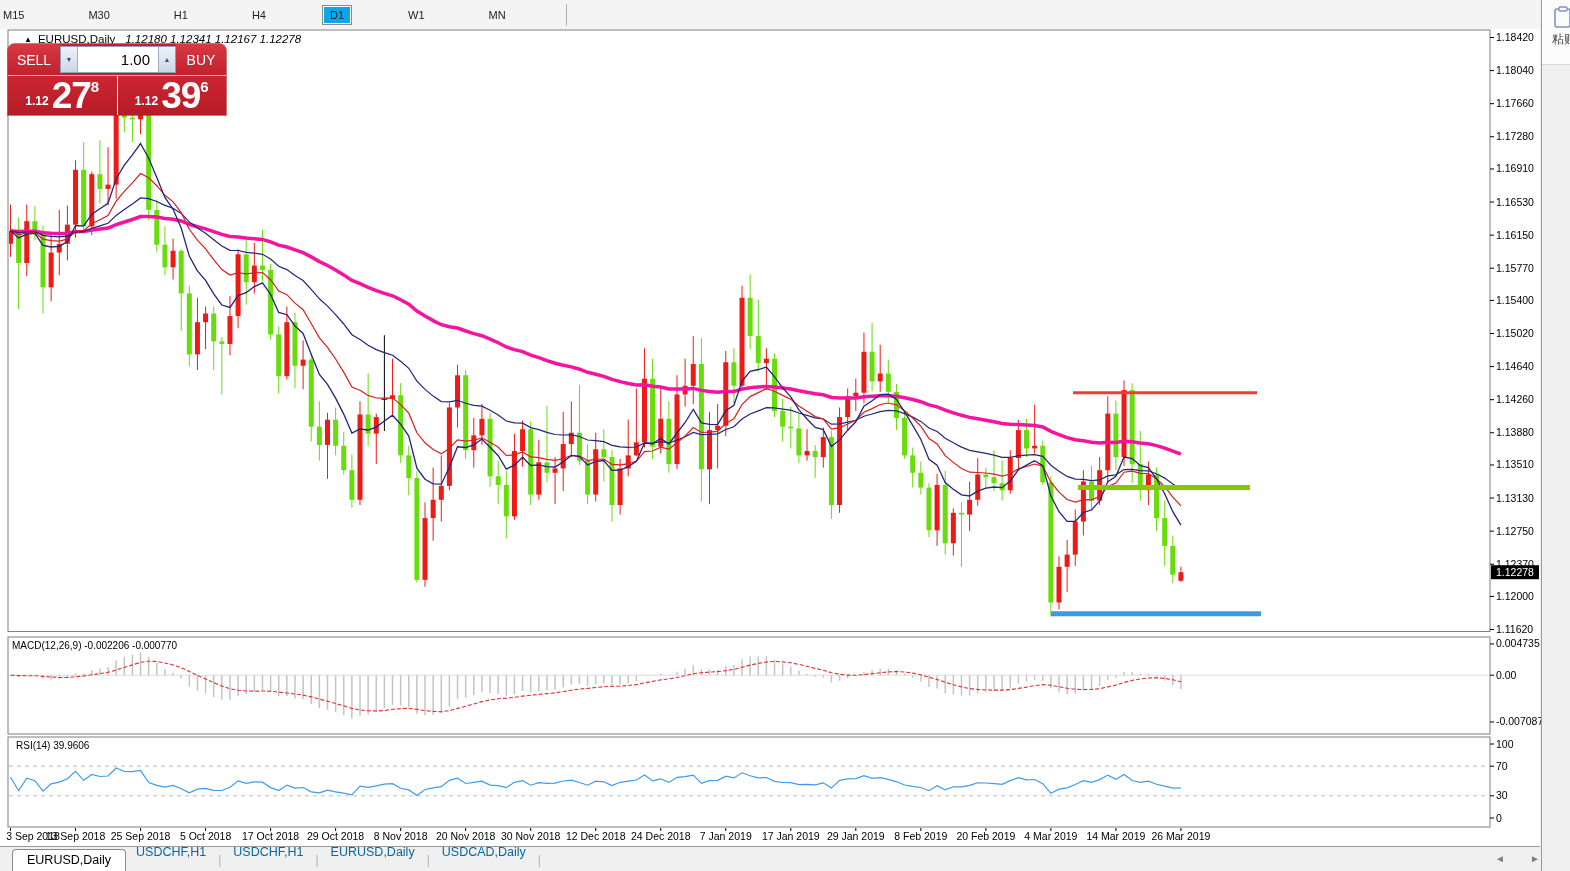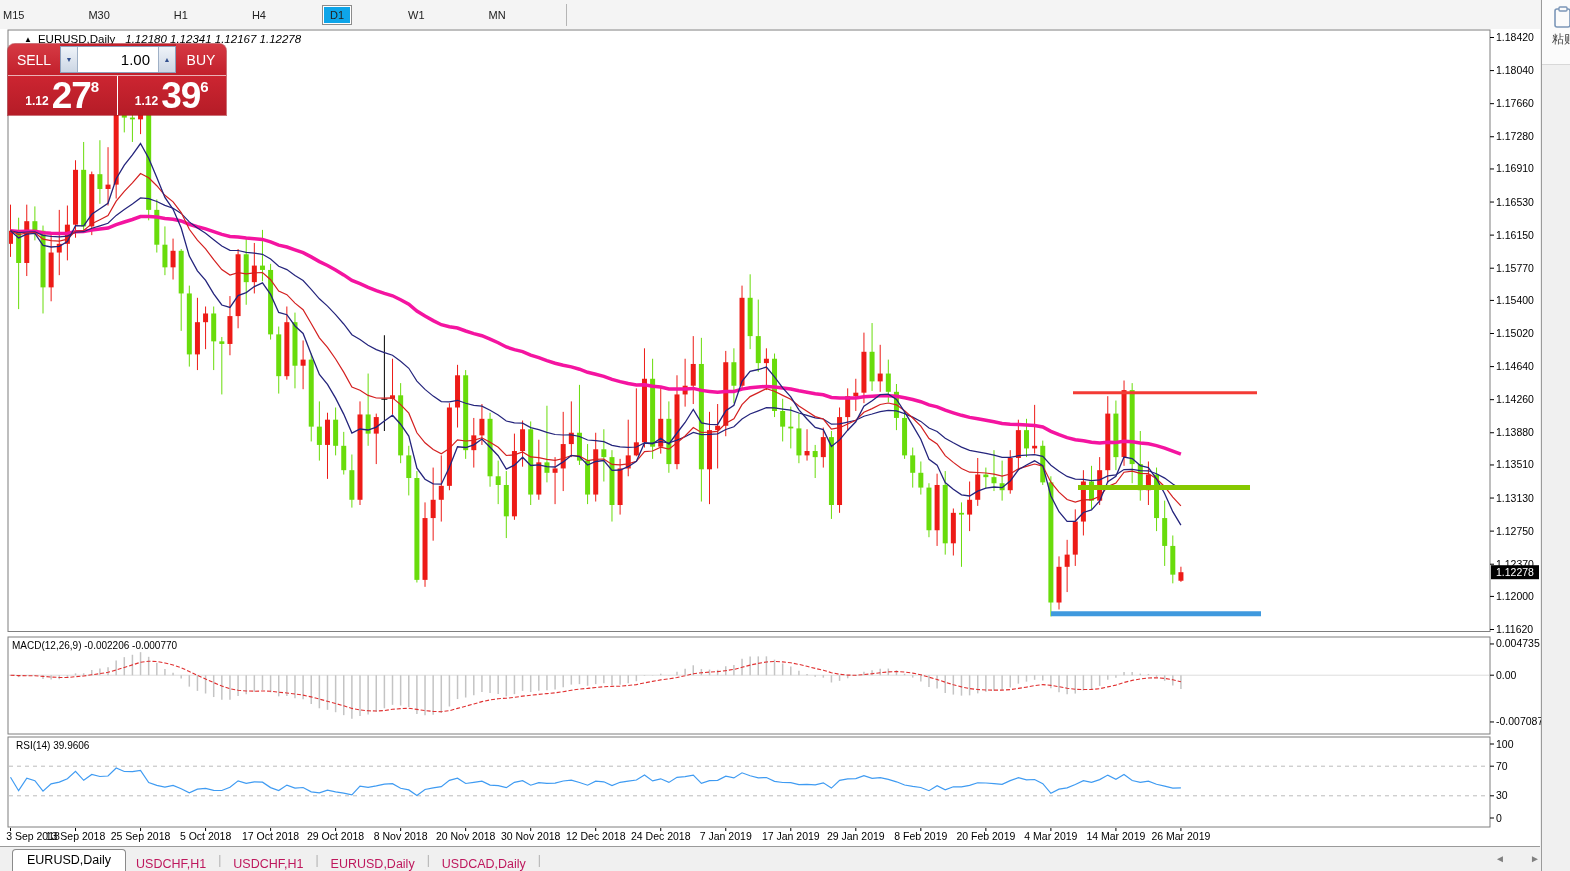--- a/index.html
+++ b/index.html
@@ -40,21 +40,21 @@
     background:linear-gradient(#cc2531,#b51c27);}
   .pbox.left{border-right:1px solid #fff;border-radius:0 0 0 0;}
   .psm{font-size:12px;font-weight:bold;margin-right:3px;margin-top:10px;}
   .pbig{font-size:37px;font-weight:bold;letter-spacing:-1px;line-height:34px;}
   .psup{font-size:15px;font-weight:bold;align-self:flex-start;margin-top:2px;}
   
   .indlabel{position:absolute;font-size:10px;color:#000;white-space:nowrap;text-align:center;}
   
   #tabbar{position:absolute;left:0;top:846px;width:1540px;height:25px;background:#f0f0f0;
     border-top:1px solid #9a9a9a;display:flex;align-items:flex-end;padding-left:12px;box-sizing:border-box;}
-  .tab{font-size:12.5px;color:#be185d;padding:3px 10px 0 10px;cursor:pointer;white-space:nowrap;}
+  .tab{font-size:12.5px;color:#0369a1;padding:3px 10px 12px 10px;cursor:pointer;white-space:nowrap;}
   .tab.active{background:#fff;color:#000;border:1px solid #8a8a8a;border-bottom:1px solid #fff;
     border-radius:4px 4px 0 0;margin-bottom:-1px;padding:3px 14px 4px 14px;}
   .tabdiv{color:#b0b0b0;font-size:12px;padding:3px 2px 4px 2px;}
   
   #hscroll{position:absolute;left:1495px;top:849px;width:45px;height:18px;display:flex;
     align-items:center;justify-content:space-between;}
   .scrarr{font-size:10px;color:#808080;cursor:pointer;}
   
   #rightfrag{position:absolute;left:1541px;top:0;width:29px;height:871px;background:#f0f0f0;
     border-left:1px solid #9b9b9b;overflow:hidden;}

